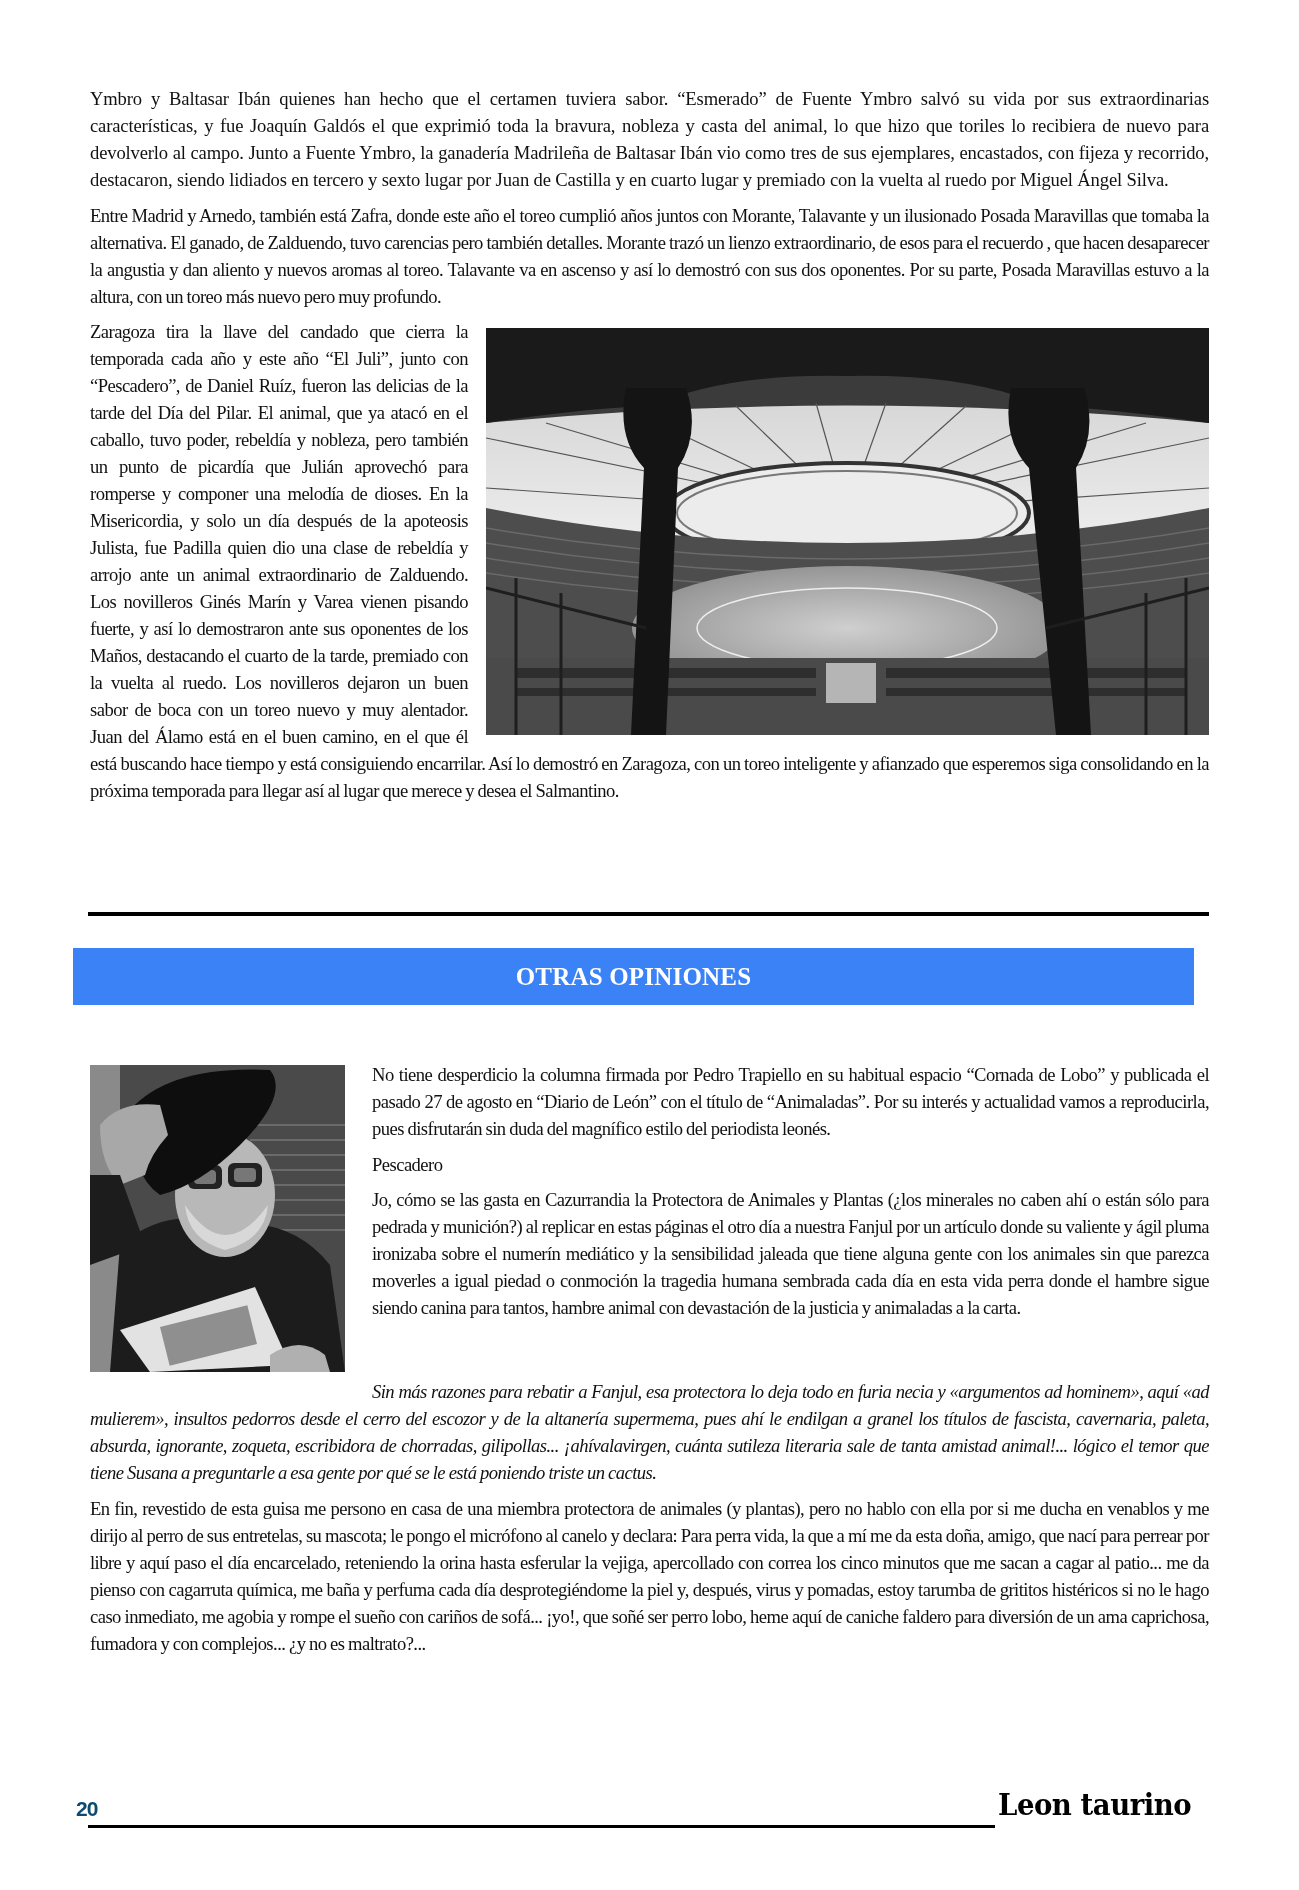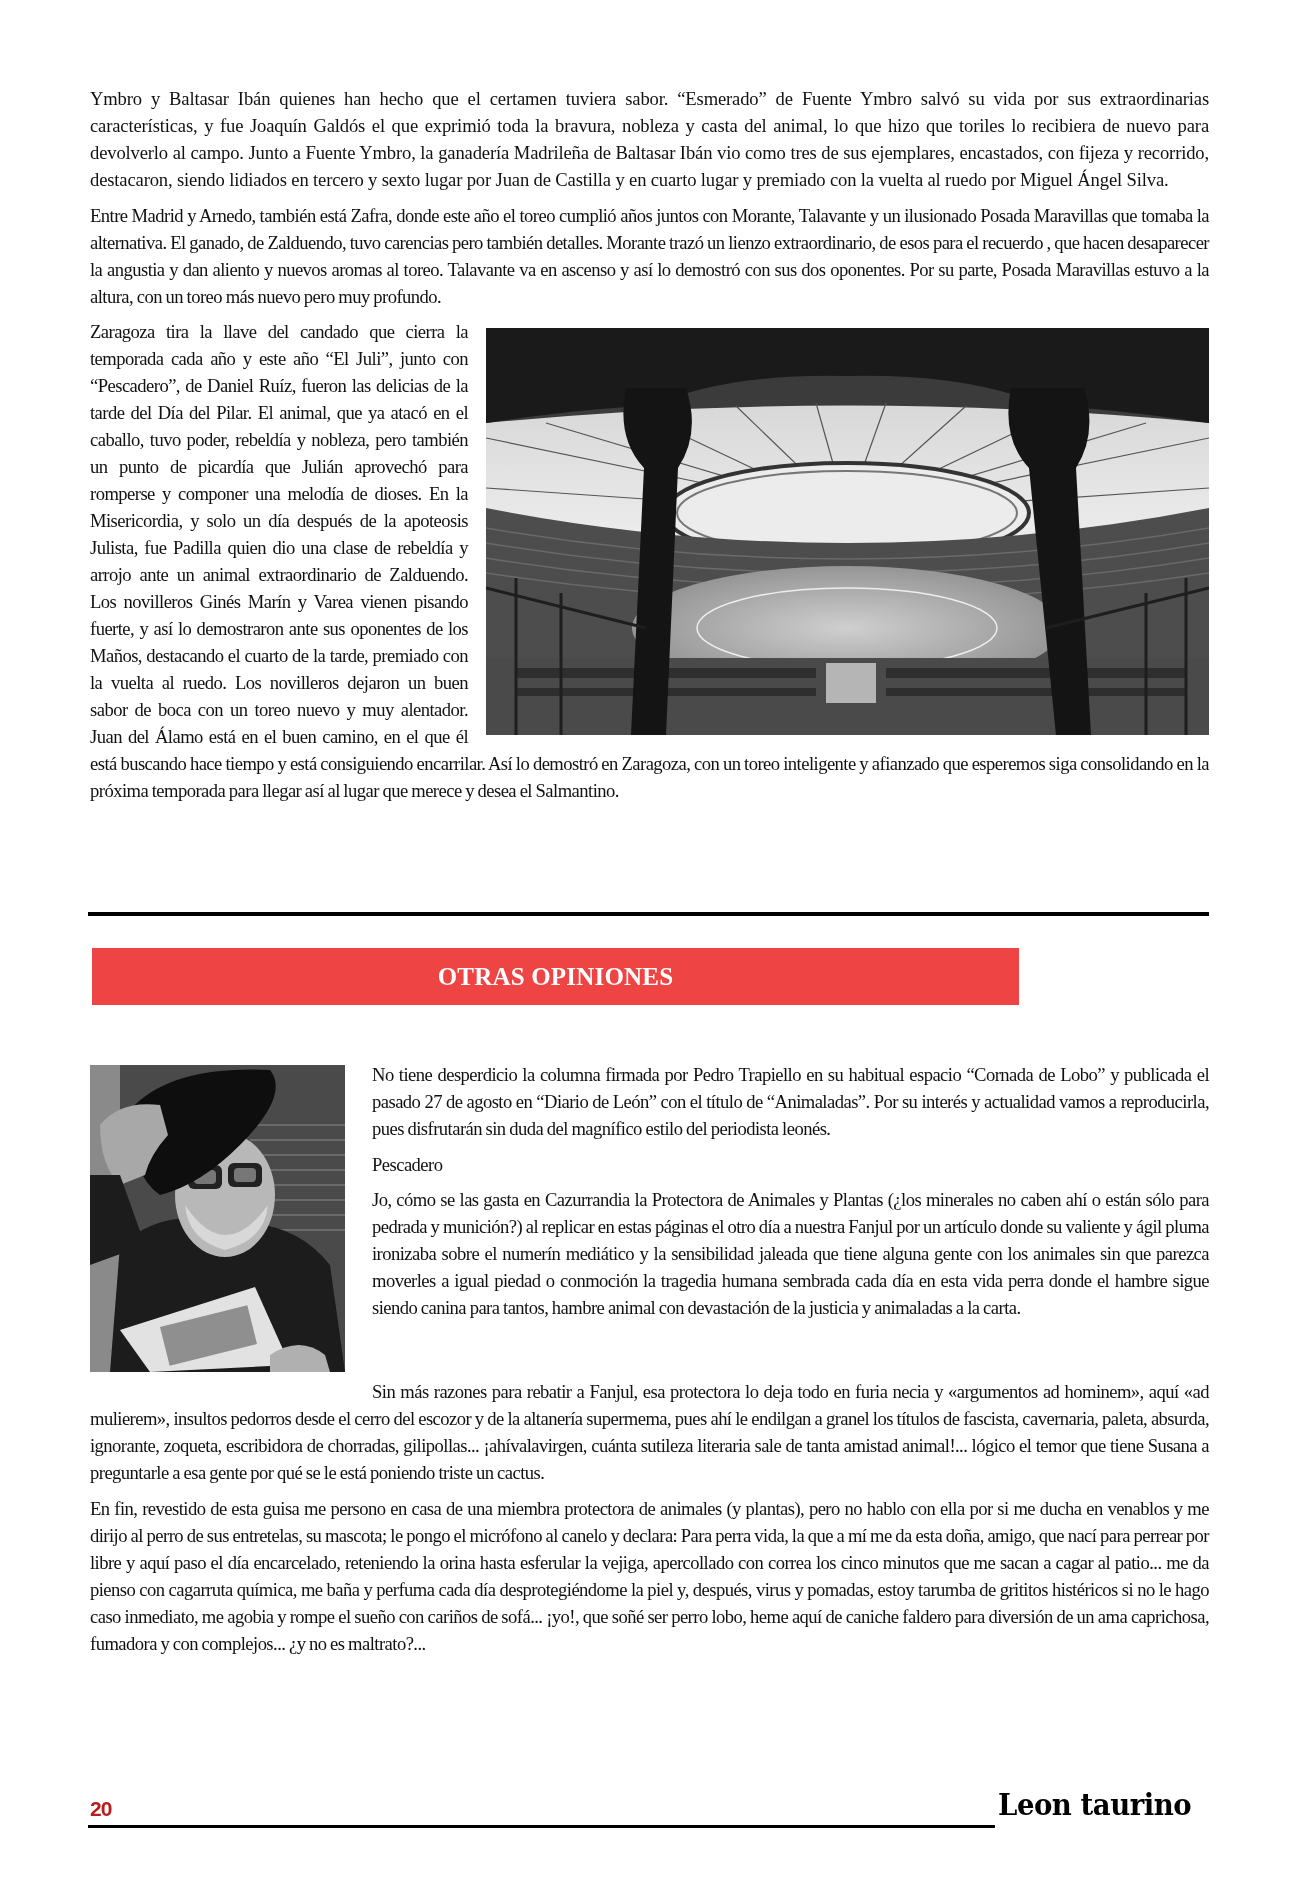--- a/index.html
+++ b/index.html
@@ -8,30 +8,30 @@
   .col { position: absolute; left: 90px; width: 1119px; }
   p { margin: 0 0 8.5px 0; font-size: 18.6px; line-height: 27px; text-align: justify;
       letter-spacing: -0.15px; }
   .cond { letter-spacing: -0.55px; word-spacing: -0.5px; }
   #top-article { top: 85px; }
   .photo-arena { float: right; width: 723px; height: 407px; margin: 10px 0 0 18px;
                  position: relative; overflow: hidden; background: #2a2a2a; }
   .photo-arena svg { display: block; }
   .narrow { text-align: justify; }
   #divider { position: absolute; left: 88px; top: 912px; width: 1121px; height: 4px; background: #000; }
-  #banner { position: absolute; left: 92px; top: 948px; width: 927px; height: 57px;
-            background: #ef4444; display: flex; align-items: center; justify-content: center; }
+  #banner { position: absolute; left: 73px; top: 948px; width: 1121px; height: 57px;
+            background: #3b82f6; display: flex; align-items: center; justify-content: center; }
   #banner-title { color: #fff; font-weight: bold; font-size: 25px; letter-spacing: 0.2px;
                   font-family: "Liberation Serif", serif; }
   #opinion { top: 1061px; }
   .portrait { float: left; width: 255px; height: 307px; margin: 4px 27px 6px 0; background: #3a3a3a;
               position: relative; overflow: hidden; }
-  .indent-sin { text-indent: 282px; }
-  #footer-num { position: absolute; left: 90px; top: 1797px; font-family: "Liberation Sans", sans-serif;
-                font-weight: bold; font-size: 21px; letter-spacing: -1px; color: #b91c1c; }
+  .indent-sin { text-indent: 282px; font-style: italic; }
+  #footer-num { position: absolute; left: 76px; top: 1797px; font-family: "Liberation Sans", sans-serif;
+                font-weight: bold; font-size: 21px; letter-spacing: -1px; color: #0c4a6e; }
   #footer-line { position: absolute; left: 88px; top: 1825px; width: 907px; height: 3px; background: #000; }
   #footer-brand { position: absolute; left: 998px; top: 1788px; font-family: "DejaVu Serif", serif;
                   font-weight: bold; font-size: 29px; letter-spacing: -0.5px; color: #000;
                   transform: scaleX(0.95); transform-origin: left; }
 </style>
 </head>
 <body>
 
 <div id="top-article" class="col">
   <p>Ymbro y Baltasar Ibán quienes han hecho que el certamen tuviera sabor. “Esmerado” de Fuente Ymbro salvó su vida por sus extraordinarias características, y fue Joaquín Galdós el que exprimió toda la bravura, nobleza y casta del animal, lo que hizo que toriles lo recibiera de nuevo para devolverlo al campo. Junto a Fuente Ymbro, la ganadería Madrileña de Baltasar Ibán vio como tres de sus ejemplares, encastados, con fijeza y recorrido, destacaron, siendo lidiados en tercero y sexto lugar por Juan de Castilla y en cuarto lugar y premiado con la vuelta al ruedo por Miguel Ángel Silva.</p>

